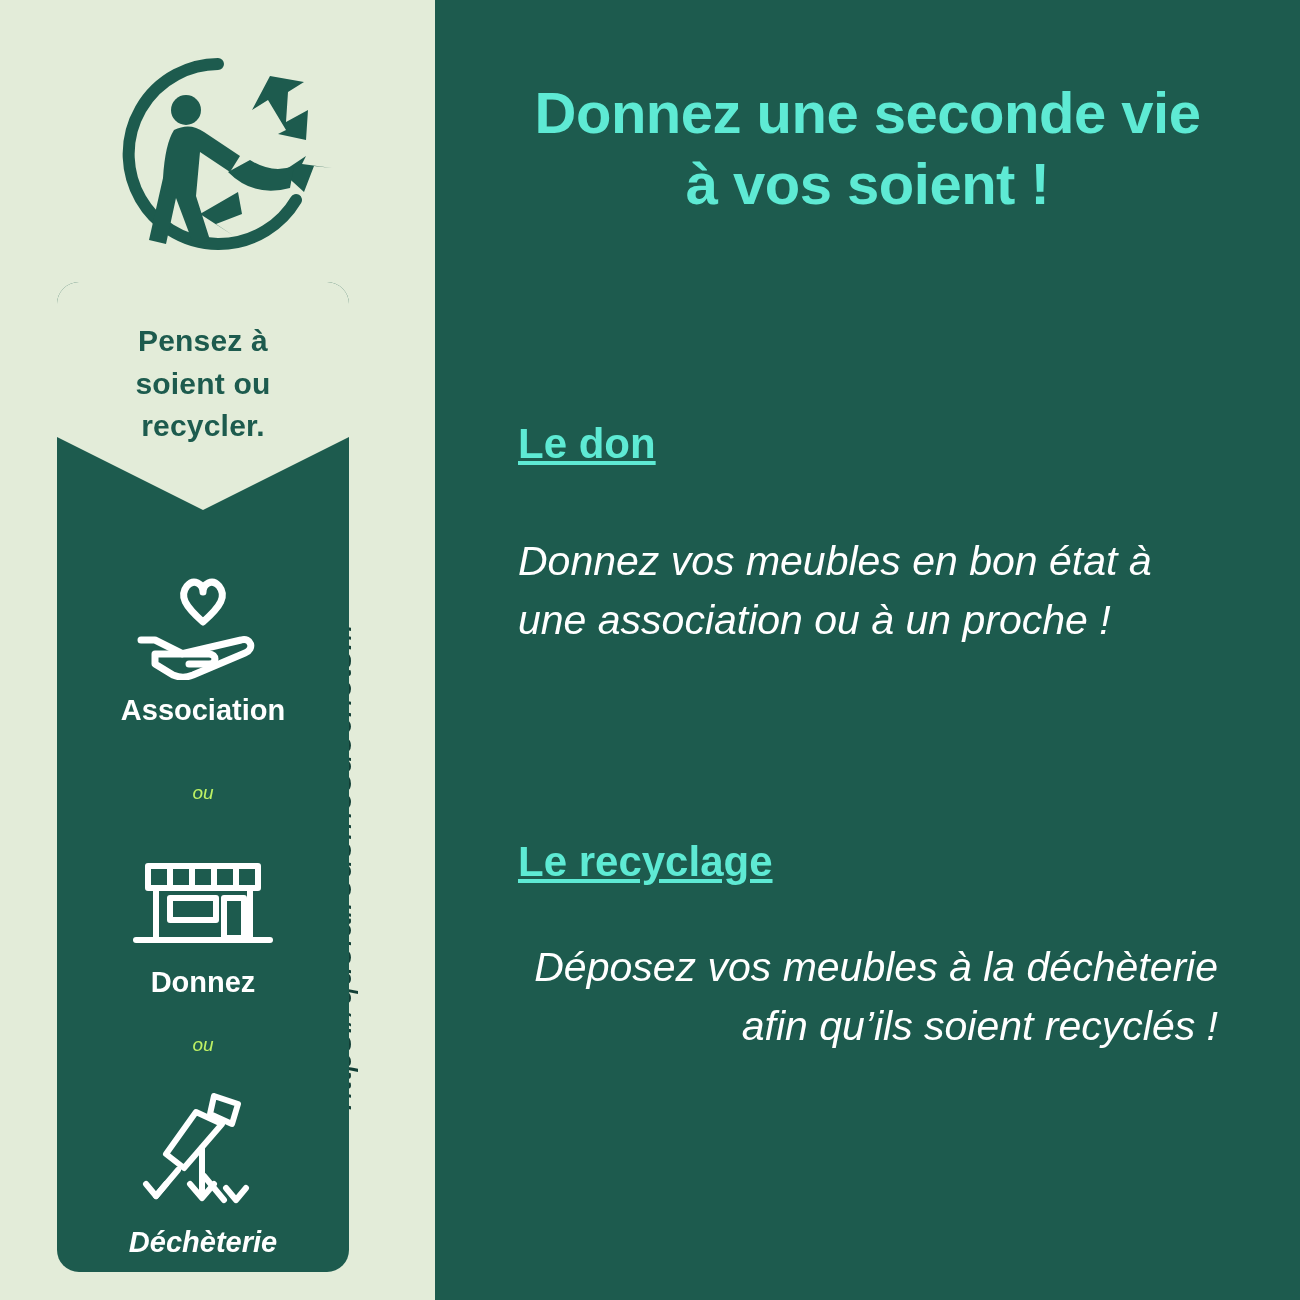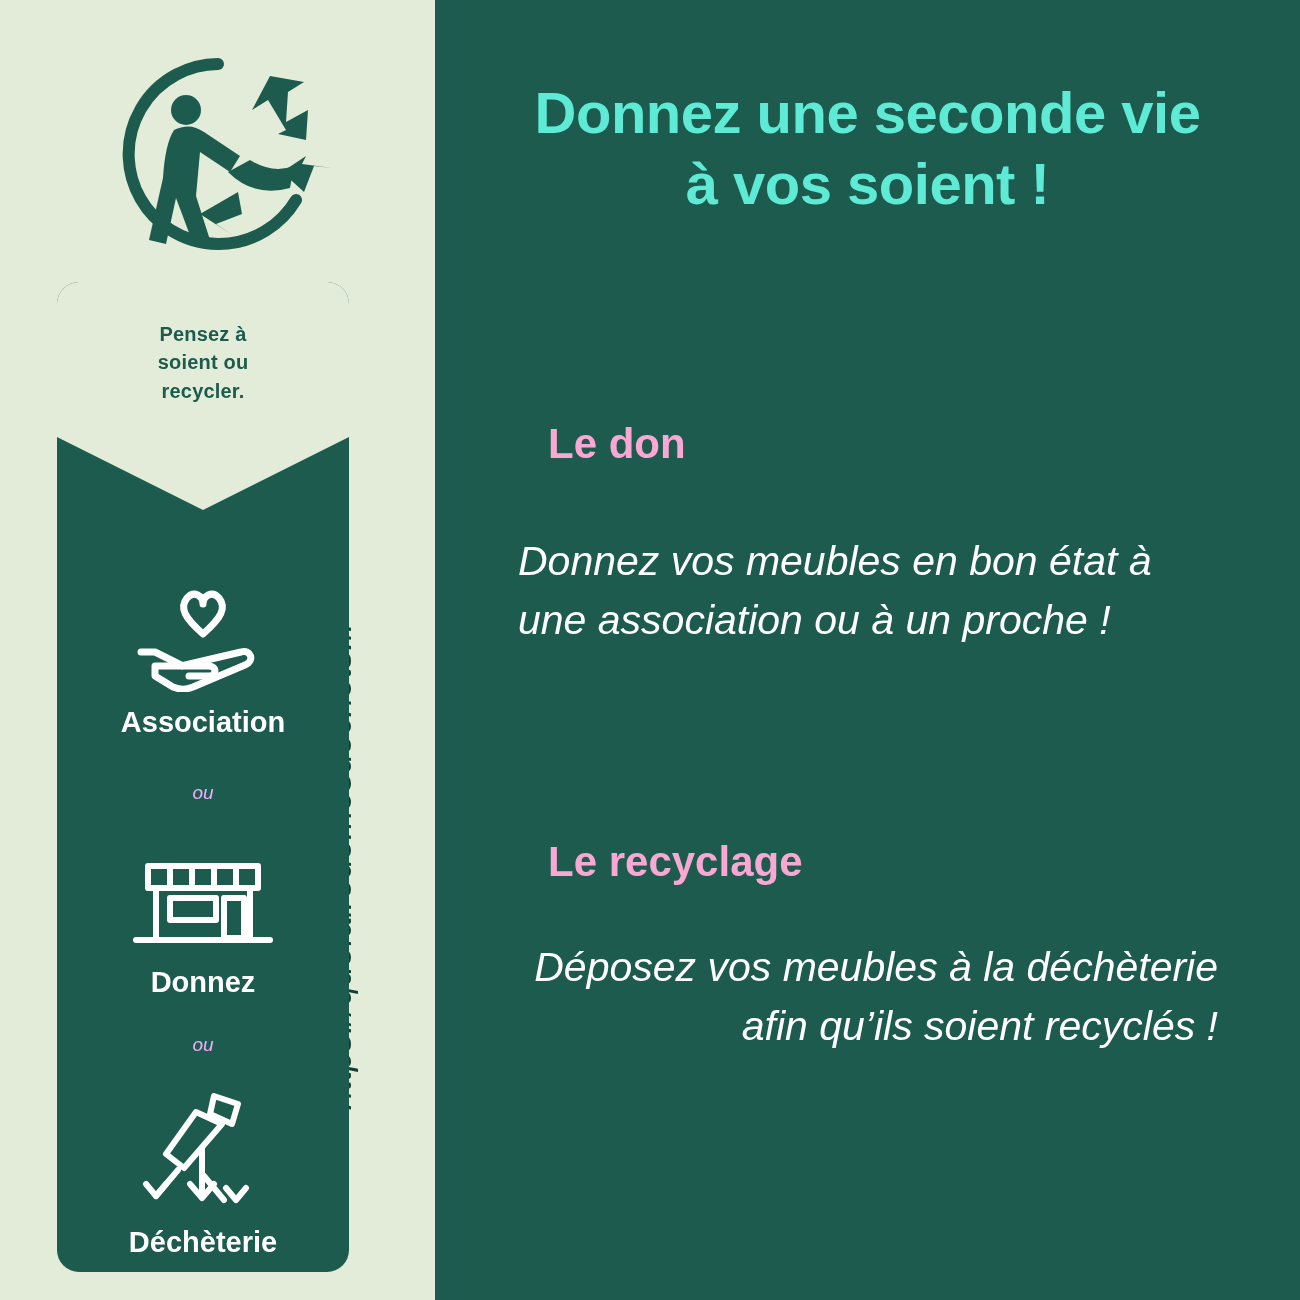--- a/index.html
+++ b/index.html
@@ -31,39 +31,39 @@
     position:absolute; left:0; top:0; width:292px; height:228px;
     background:#e3ecd9;
     border-radius:22px 22px 0 0;
     clip-path: polygon(0 0, 100% 0, 100% 68%, 50% 100%, 0 68%);
   }
   #ribbon-head-text {
     position:absolute; left:0; top:38px; width:292px;
     text-align:center;
     color:#1d5b4e;
     font-weight:bold;
-    font-size:20px;
+    font-size:30px;
     line-height:1.42;
     letter-spacing:.2px;
   }
 
   .ribbon-item {
     position:absolute; left:0; width:292px; text-align:center;
   }
   .ribbon-item .ico { display:block; margin:0 auto; }
   .ribbon-item .lbl {
     display:block;
     color:#ffffff;
     font-weight:bold;
     font-size:29px;
     margin-top:10px;
   }
   .ou {
     position:absolute; left:0; width:292px; text-align:center;
-    color:#f0abfc; font-size:19px; font-style:italic;
+    color:#bef264; font-size:19px; font-style:italic;
   }
 
   
   #vertical-url {
     position:absolute;
     left:319px; top:470px;
     width:640px;
     transform-origin: 0 0;
     transform: rotate(-90deg) translate(-100%, 0);
     color:#123f36;
@@ -78,22 +78,22 @@
     position:absolute; left:455px; top:78px; width:825px;
     text-align:center;
     color:#5eead4;
     font-weight:bold;
     font-size:58px;
     line-height:1.22;
     letter-spacing:-0.5px;
   }
 
   .sect-title {
-    position:absolute; left:548px;
-    color:#f9a8d4; font-weight:bold; font-size:42px;
+    position:absolute; left:518px;
+    color:#5eead4; font-weight:bold; font-size:42px;text-decoration:underline;
   }
   .sect-body {
     position:absolute; left:518px; width:700px;
     color:#ffffff; font-style:italic; font-size:41px; line-height:1.45;
   }
   #don-title  { top:420px; }
   #don-body   { top:508px;margin-top:24px; }
   #rec-title  { top:838px; }
   #rec-body   { top:938px;text-align:right; }
 </style>
@@ -127,21 +127,21 @@
 
 <div id="ribbon">
 
   <div id="ribbon-head"></div>
   <div id="ribbon-head-text">
     <div>Pensez à</div>
     <div>soient ou</div>
     <div>recycler.</div>
   </div>
 
-  <div class="ribbon-item" style="top:300px;">
+  <div class="ribbon-item" style="top:288px;">
     <span class="ico">
       <svg viewBox="0 0 160 110" width="160" height="110" aria-hidden="true">
         <g fill="none" stroke="#ffffff" stroke-width="7" stroke-linecap="round" stroke-linejoin="round">
           <path d="M80 52 C62 36 56 26 64 16 c7-8 16-2 16 6 0-8 9-14 16-6 8 10 2 20-16 36z"></path>
           <path d="M18 70 h14 l28 14 h26 c8 0 8 10 0 10 H66"></path>
           <path d="M32 84 h26 l60-14 c10-3 14 9 4 13 l-52 22 c-8 3-12 3-20 0 L32 94z"></path>
         </g>
       </svg>
     </span>
     <span class="lbl">Association</span>
@@ -160,21 +160,21 @@
           <path d="M106 66 h20 v40 h-20z"></path>
           <path d="M18 108 h134"></path>
         </g>
       </svg>
     </span>
     <span class="lbl">Donnez</span>
   </div>
 
   <div class="ou" style="top:752px;">ou</div>
 
-  <div class="ribbon-item" style="top:800px;">
+  <div class="ribbon-item" style="top:800px;font-style:italic;">
     <span class="ico">
       <svg viewBox="0 0 170 130" width="170" height="130" aria-hidden="true">
         <g fill="none" stroke="#ffffff" stroke-width="6" stroke-linecap="round" stroke-linejoin="round">
           <path d="M96 14 l24 8 -6 20 -22 -10z"></path>
           <path d="M78 30 l26 12 -38 44 -18 -14z"></path>
           <path d="M60 88 l-22 26 M86 94 l20 24"></path>
           <path d="M84 66 v48"></path>
           <path d="M84 116 l-12 -14 M84 116 l12 -14"></path>
           <path d="M38 114 l-10 -12 M38 114 l10 -12"></path>
           <path d="M118 118 l-10 -12 M118 118 l10 -12"></path>

